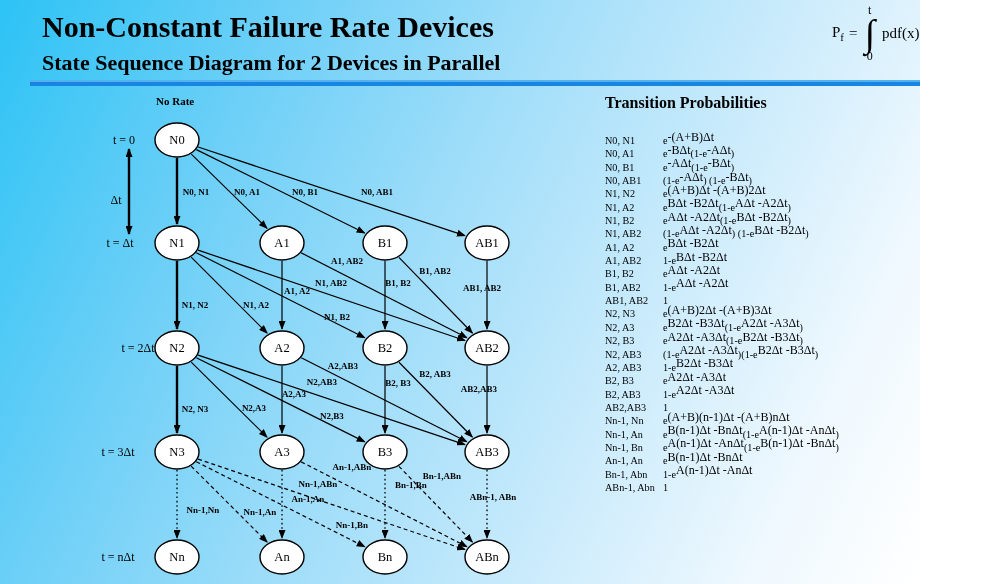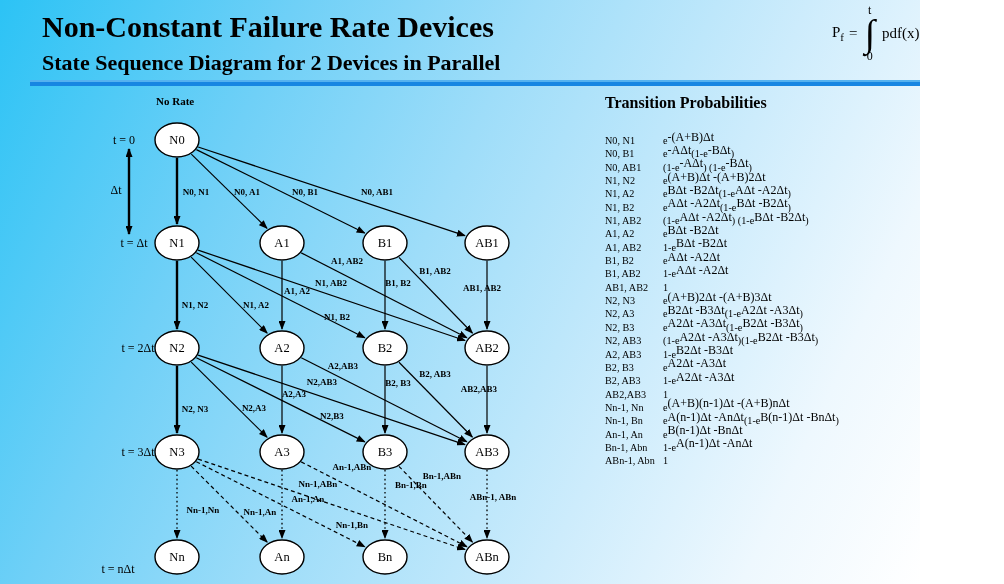--- a/index.html
+++ b/index.html
@@ -154,50 +154,52 @@
       <text x="318" y="487" class="edge-label">Nn-1,ABn</text>
       <text x="308" y="502" class="edge-label">An-1,An</text>
       <text x="352" y="470" class="edge-label">An-1,ABn</text>
       <text x="411" y="488" class="edge-label">Bn-1,Bn</text>
       <text x="442" y="479" class="edge-label">Bn-1,ABn</text>
       <text x="493" y="500" class="edge-label">ABn-1, ABn</text>
     </svg>
 
   <div id="time-labels">
       <div class="time-label" style="left: 124px; top: 140px;">t = 0</div>
-      <div class="time-label" style="left: 116px; top: 190px;">Δt</div>
-      <div class="time-label" style="left: 134px; top: 243px;">t = Δt</div>
+      <div class="time-label" style="left: 116px; top: 200px;">Δt</div>
+      <div class="time-label" style="left: 120px; top: 243px;">t = Δt</div>
       <div class="time-label" style="left: 118px; top: 348px; margin-left: 20px;">t = 2Δt</div>
-      <div class="time-label" style="left: 118px; top: 452px; margin-left: 20px;">t = 3Δt</div>
-      <div class="time-label" style="left: 118px; top: 557px; margin-top: 12px;">t = nΔt</div>
+      <div class="time-label" style="left: 118px; top: 452px;">t = 3Δt</div>
+      <div class="time-label" style="left: 118px; top: 557px;">t = nΔt</div>
     </div>
 
   <div class="transitions">
     <div class="t-heading">Transition Probabilities</div>
     <div id="t-rows">
         <div class="trow"><span class="tkey">N0, N1</span><span class="tval"><span>e</span><sup>-(A+B)Δt</sup></span></div>
+        <div class="trow"><span class="tkey">N0, A1</span><span class="tval"><span>e</span><sup>-BΔt</sup><span>(1-e</span><sup>-AΔt</sup><span>)</span></span></div>
         <div class="trow"><span class="tkey">N0, B1</span><span class="tval"><span>e</span><sup>-AΔt</sup><span>(1-e</span><sup>-BΔt</sup><span>)</span></span></div>
         <div class="trow"><span class="tkey">N0, AB1</span><span class="tval"><span>(1-e</span><sup>-AΔt</sup><span>) (1-e</span><sup>-BΔt</sup><span>)</span></span></div>
         <div class="trow"><span class="tkey">N1, N2</span><span class="tval"><span>e</span><sup>(A+B)Δt -(A+B)2Δt</sup></span></div>
         <div class="trow"><span class="tkey">N1, A2</span><span class="tval"><span>e</span><sup>BΔt -B2Δt</sup><span>(1-e</span><sup>AΔt -A2Δt</sup><span>)</span></span></div>
         <div class="trow"><span class="tkey">N1, B2</span><span class="tval"><span>e</span><sup>AΔt -A2Δt</sup><span>(1-e</span><sup>BΔt -B2Δt</sup><span>)</span></span></div>
         <div class="trow"><span class="tkey">N1, AB2</span><span class="tval"><span>(1-e</span><sup>AΔt -A2Δt</sup><span>) (1-e</span><sup>BΔt -B2Δt</sup><span>)</span></span></div>
         <div class="trow"><span class="tkey">A1, A2</span><span class="tval"><span>e</span><sup>BΔt -B2Δt</sup></span></div>
         <div class="trow"><span class="tkey">A1, AB2</span><span class="tval"><span>1-e</span><sup>BΔt -B2Δt</sup></span></div>
         <div class="trow"><span class="tkey">B1, B2</span><span class="tval"><span>e</span><sup>AΔt -A2Δt</sup></span></div>
         <div class="trow"><span class="tkey">B1, AB2</span><span class="tval"><span>1-e</span><sup>AΔt -A2Δt</sup></span></div>
         <div class="trow"><span class="tkey">AB1, AB2</span><span class="tval"><span>1</span></span></div>
         <div class="trow"><span class="tkey">N2, N3</span><span class="tval"><span>e</span><sup>(A+B)2Δt -(A+B)3Δt</sup></span></div>
         <div class="trow"><span class="tkey">N2, A3</span><span class="tval"><span>e</span><sup>B2Δt -B3Δt</sup><span>(1-e</span><sup>A2Δt -A3Δt</sup><span>)</span></span></div>
         <div class="trow"><span class="tkey">N2, B3</span><span class="tval"><span>e</span><sup>A2Δt -A3Δt</sup><span>(1-e</span><sup>B2Δt -B3Δt</sup><span>)</span></span></div>
         <div class="trow"><span class="tkey">N2, AB3</span><span class="tval"><span>(1-e</span><sup>A2Δt -A3Δt</sup><span>)(1-e</span><sup>B2Δt -B3Δt</sup><span>)</span></span></div>
         <div class="trow"><span class="tkey">A2, AB3</span><span class="tval"><span>1-e</span><sup>B2Δt -B3Δt</sup></span></div>
         <div class="trow"><span class="tkey">B2, B3</span><span class="tval"><span>e</span><sup>A2Δt -A3Δt</sup></span></div>
         <div class="trow"><span class="tkey">B2, AB3</span><span class="tval"><span>1-e</span><sup>A2Δt -A3Δt</sup></span></div>
         <div class="trow"><span class="tkey">AB2,AB3</span><span class="tval"><span>1</span></span></div>
         <div class="trow"><span class="tkey">Nn-1, Nn</span><span class="tval"><span>e</span><sup>(A+B)(n-1)Δt -(A+B)nΔt</sup></span></div>
+        <div class="trow"><span class="tkey">Nn-1, An</span><span class="tval"><span>e</span><sup>B(n-1)Δt -BnΔt</sup><span>(1-e</span><sup>A(n-1)Δt -AnΔt</sup><span>)</span></span></div>
         <div class="trow"><span class="tkey">Nn-1, Bn</span><span class="tval"><span>e</span><sup>A(n-1)Δt -AnΔt</sup><span>(1-e</span><sup>B(n-1)Δt -BnΔt</sup><span>)</span></span></div>
         <div class="trow"><span class="tkey">An-1, An</span><span class="tval"><span>e</span><sup>B(n-1)Δt -BnΔt</sup></span></div>
         <div class="trow"><span class="tkey">Bn-1, Abn</span><span class="tval"><span>1-e</span><sup>A(n-1)Δt -AnΔt</sup></span></div>
         <div class="trow"><span class="tkey">ABn-1, Abn</span><span class="tval"><span>1</span></span></div>
       </div>
   </div>
 </div>
 
 </body></html>

